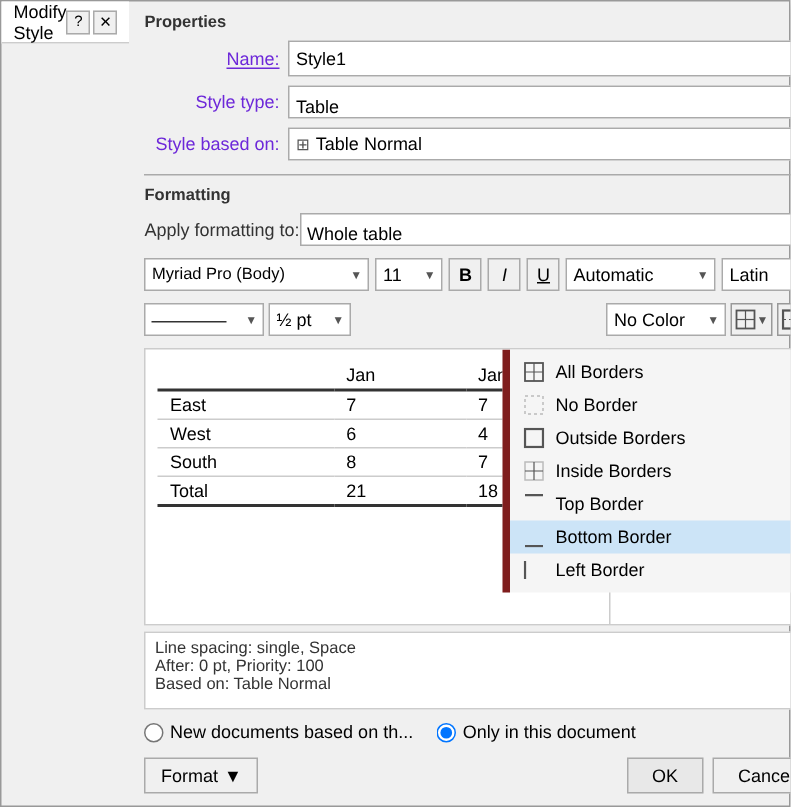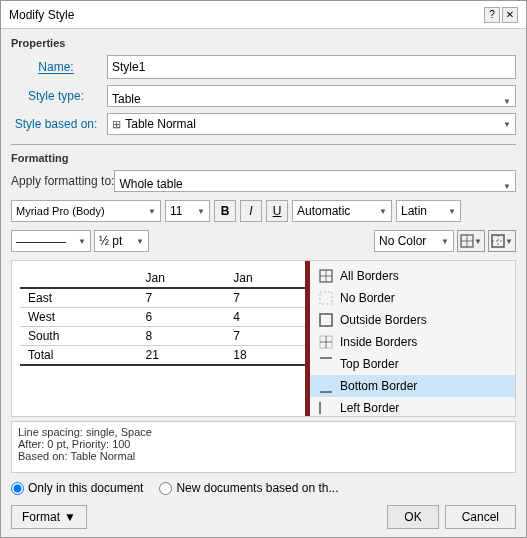--- a/index.html
+++ b/index.html
@@ -13,21 +13,21 @@
       width: 527px;
       height: 538px;
     }
     .dialog {
       background: #f0f0f0;
       border: 1px solid #999;
       box-shadow: 2px 2px 8px rgba(0,0,0,0.4);
       width: 527px;
       height: 538px;
       display: flex;
-      flex-direction: column;
+      flex-direction: row;
     }
     .title-bar {
       background: #fff;
       border-bottom: 1px solid #ccc;
       padding: 6px 8px;
       display: flex;
       align-items: center;
       justify-content: space-between;
       height: 28px;
     }
@@ -65,22 +65,22 @@
     }
     .field-row {
       display: flex;
       align-items: center;
       gap: 6px;
       margin-bottom: 2px;
     }
     .field-label {
       width: 90px;
       font-size: 12px;
-      color: #0369a1;
-      text-align: center;
+      color: #6d28d9;
+      text-align: right;
     }
     .field-label.underline {
       text-decoration: underline;
       text-underline-offset: 2px;
     }
     .text-input {
       flex: 1;
       height: 24px;
       border: 1px solid #aaa;
       background: #fff;
@@ -573,26 +573,26 @@
     </div>
 
     <div class="bottom-info">
       <div>Line spacing:  single, Space</div>
       <div>After: 0 pt, Priority: 100</div>
       <div>Based on: Table Normal</div>
     </div>
 
     <div class="radio-row">
       <label class="radio-item">
+        <input type="radio" name="scope" style="">
+        <span>New documents based on th...</span>
+      </label>
+      <label class="radio-item">
         <input type="radio" name="scope" checked="" style="">
         <span>Only in this document</span>
-      </label>
-      <label class="radio-item">
-        <input type="radio" name="scope" style="">
-        <span>New documents based on th...</span>
       </label>
     </div>
 
     <div class="bottom-btn-row">
       <div class="format-btn">
         <span>Format</span>
         <span>▼</span>
       </div>
       <div class="ok-cancel-row">
         <button class="ok-btn">OK</button>

